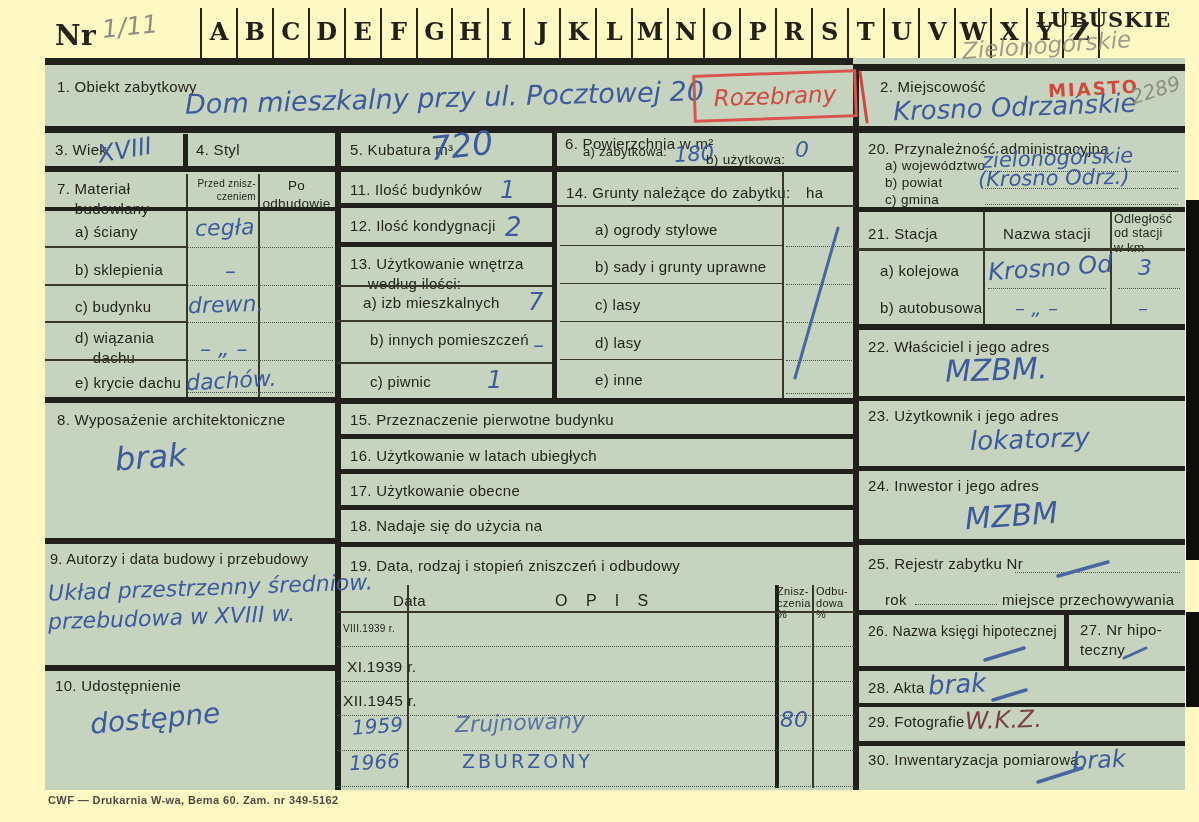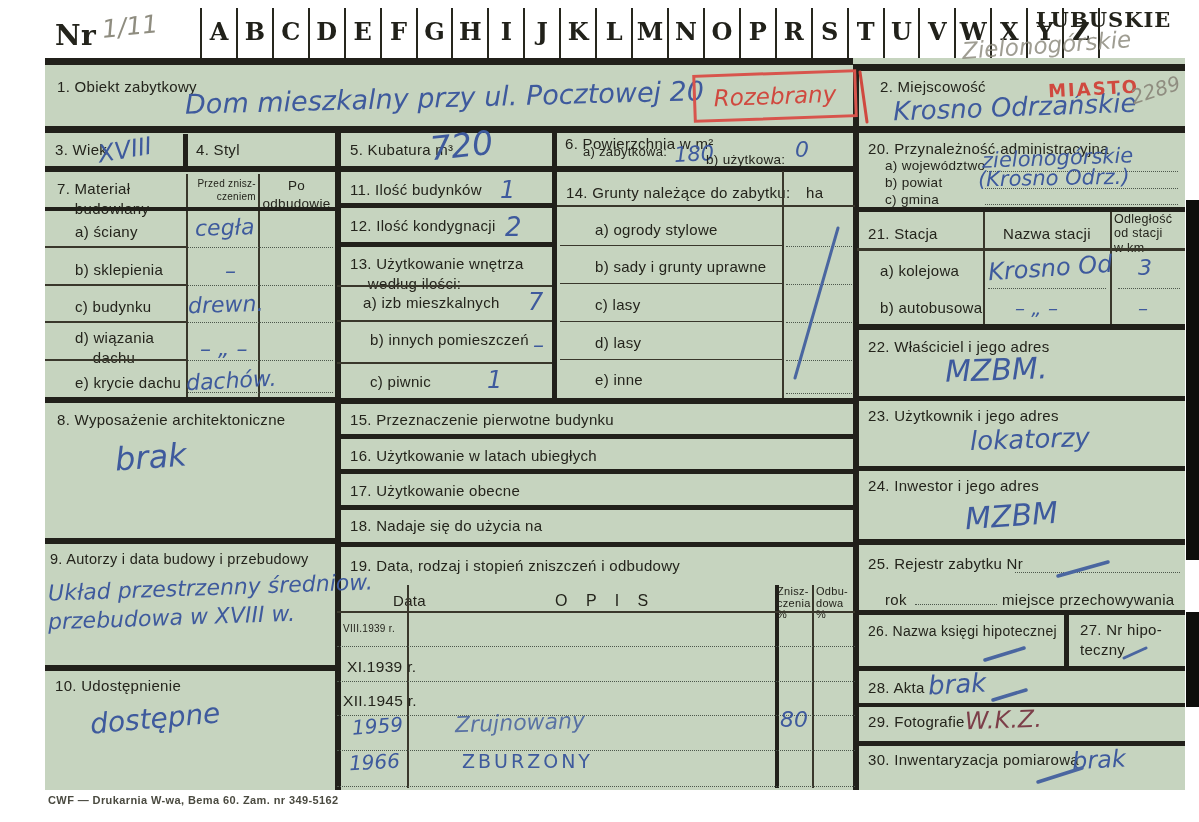--- a/index.html
+++ b/index.html
@@ -1,16 +1,16 @@
 <!DOCTYPE html>
 <html><head>
 <meta charset="utf-8">
 <style>
   html,body{margin:0;padding:0;background:#141410;}
-  #card{position:relative;width:1199px;height:822px;background:#ffffff;overflow:hidden;
+  #card{position:relative;width:1199px;height:822px;background:#fef9c3;overflow:hidden;
         font-family:"Liberation Sans",sans-serif;}
   #green{position:absolute;left:45px;top:58px;width:1140px;height:732px;background:#c6d4bf;}
   .lbl{position:absolute;color:#24241c;font-size:15px;letter-spacing:.3px;line-height:1.3;
        white-space:pre-line;}
   .nowrap{white-space:nowrap;}
   .serif{font-family:"DejaVu Serif",serif;font-weight:700;}
   .bar{position:absolute;background:#21201a;}
   .ln{position:absolute;background:#39372b;height:2px;}
   .dot{position:absolute;border-top:1px dotted #4d584c;height:0;}
   .hw{position:absolute;font-family:"DejaVu Sans",sans-serif;font-style:italic;color:#3e5a9d;

